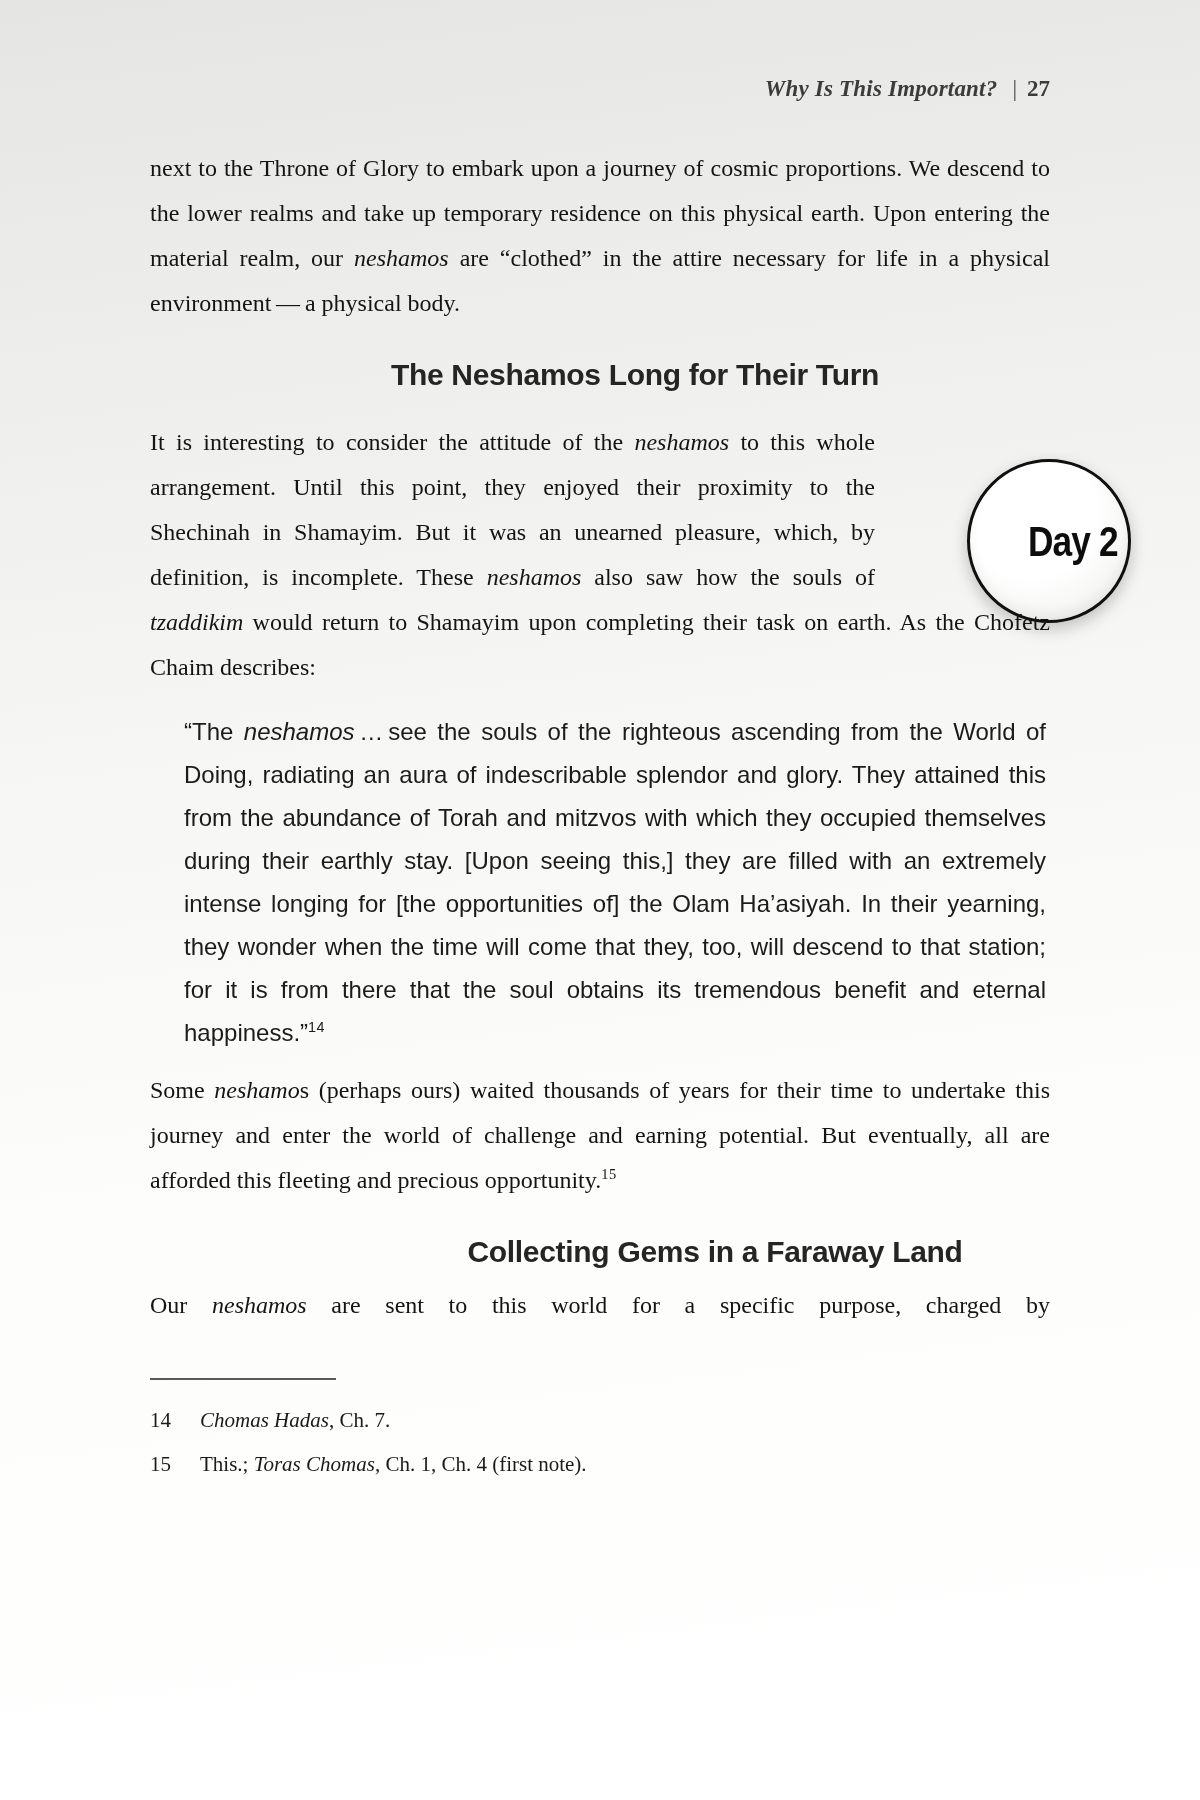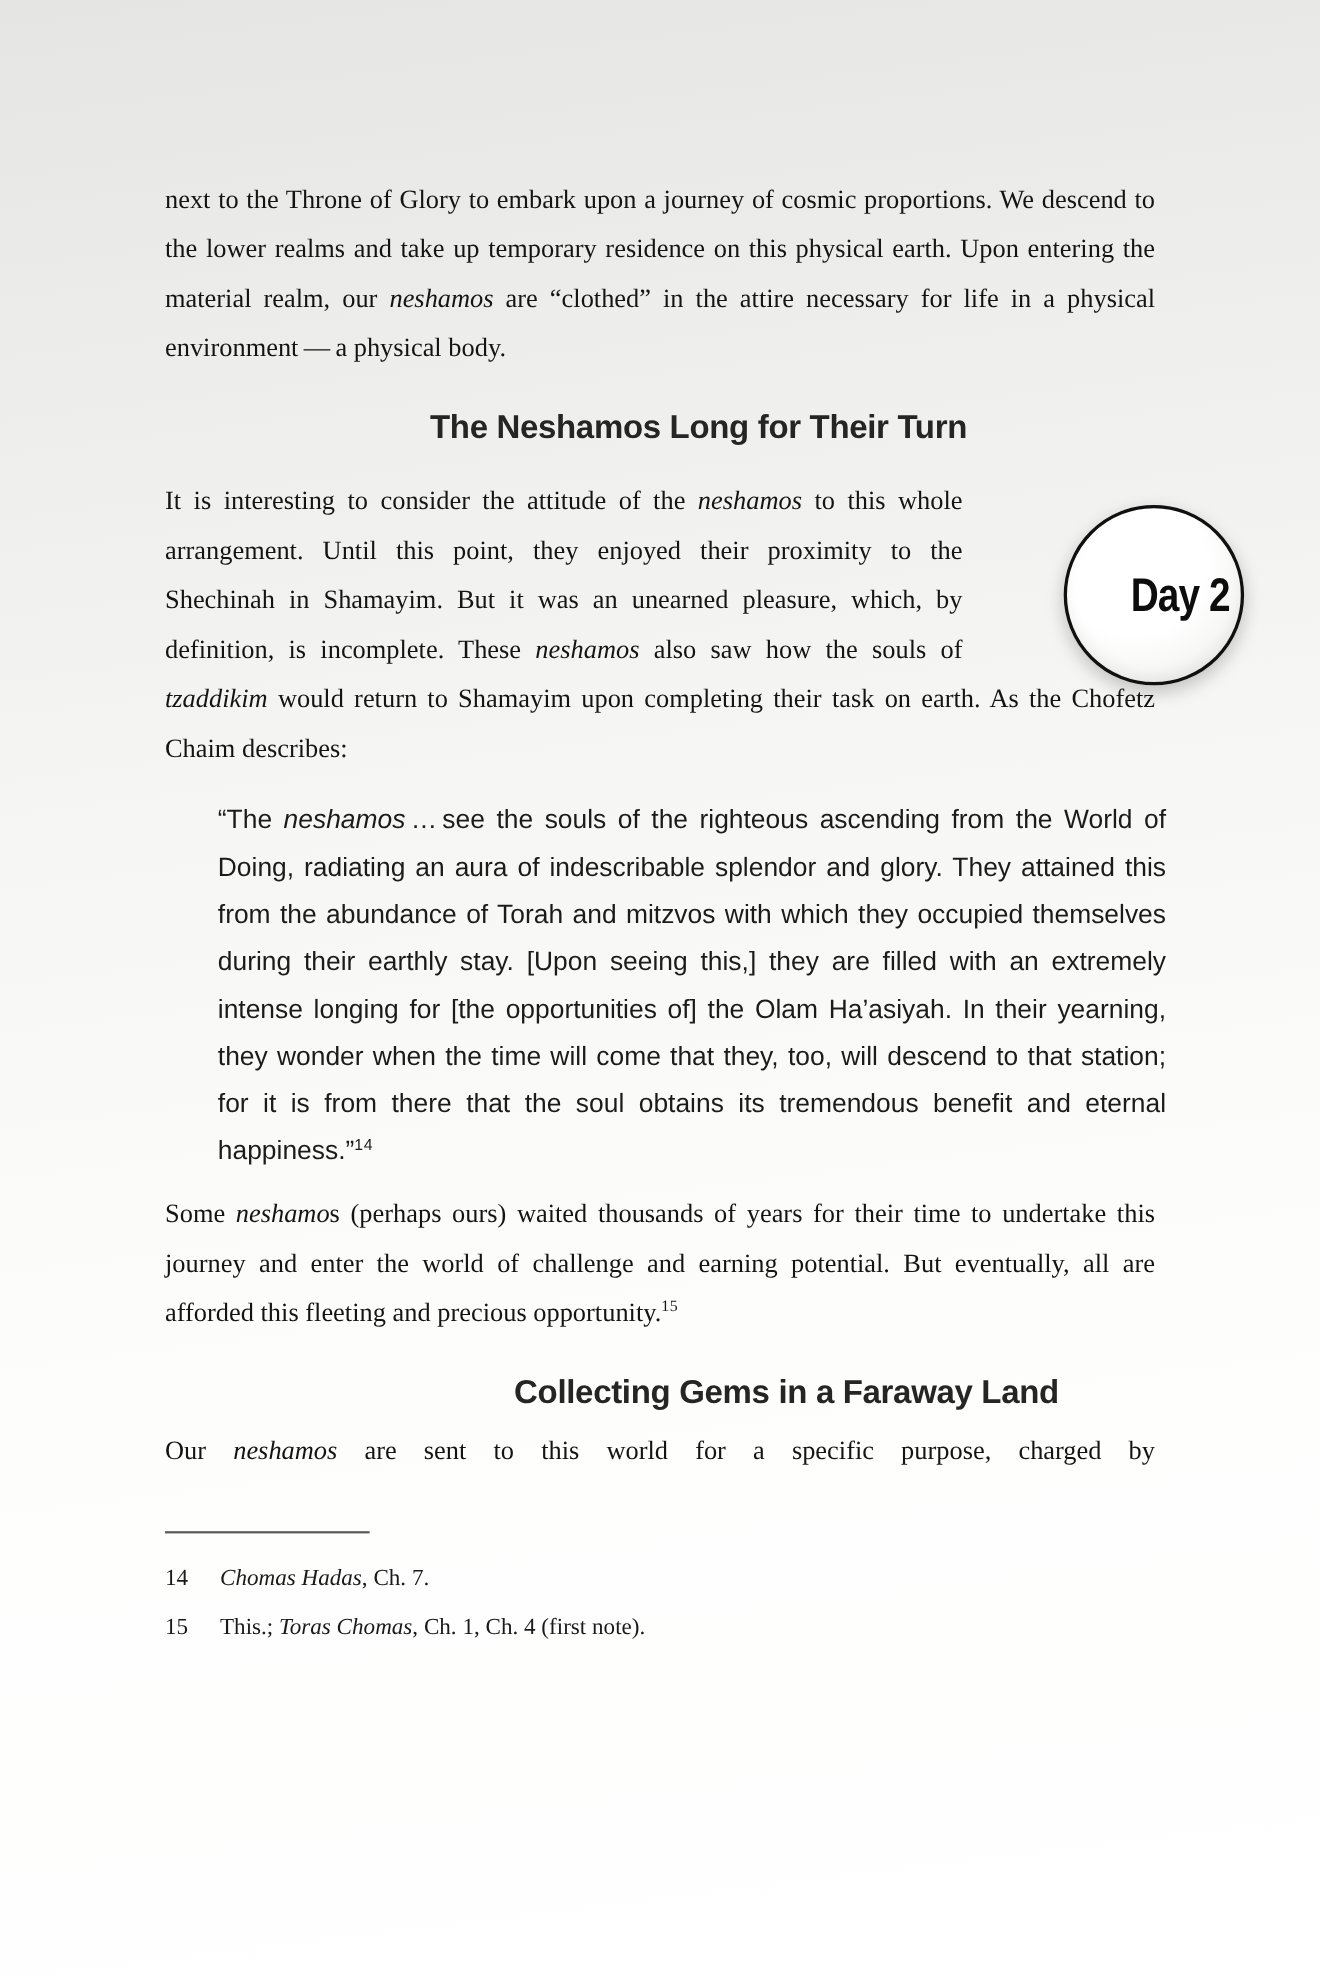--- a/index.html
+++ b/index.html
@@ -32,21 +32,21 @@
     box-shadow: 0 6px 16px rgba(0,0,0,0.22), inset 0 -6px 12px rgba(0,0,0,0.05);
     display: flex; align-items: center; justify-content: flex-end;
   }
   .day-badge-text {
     font-family: "Liberation Sans", "DejaVu Sans", sans-serif;
     font-weight: bold; font-size: 43px; color: #0d0d0d;
     transform: scaleX(0.82); letter-spacing: -1px; white-space: nowrap;
   }
 
   
-  .content { position: absolute; left: 150px; top: 160px; width: 900px; }
+  .content { position: absolute; left: 150px; top: 146px; width: 900px; }
 
   p.body-p {
     margin: 0 0 14px 0; font-size: 24px; line-height: 45px;
     text-align: justify; color: #141414;
   }
   p.lastline { text-align-last: justify; }
   .it { font-style: italic; }
   sup { font-size: 0.6em; line-height: 0; vertical-align: super; letter-spacing: 0.5px; }
 
   h2.sect {
@@ -54,35 +54,38 @@
     font-weight: bold; font-size: 30px; color: #252525;
     text-align: center; margin: 32px 0 28px 0; letter-spacing: -0.3px;
   }
   h2.h1pos { padding-left: 70px; }
   h2.h2pos { padding-left: 230px; margin-bottom: 14px; }
 
   
   .circle-spacer { float: right; width: 175px; height: 140px; }
 
   blockquote.quote {
-    margin: 20px 0 14px 48px; padding: 0; width: 862px;
+    margin: 20px 0 14px 34px; padding: 0; width: 862px;
     font-family: "Liberation Sans", "DejaVu Sans", sans-serif;
     font-size: 24px; line-height: 43px; color: #1b1b1b; text-align: justify;
   }
 
   .footnotes { margin-top: 50px; font-size: 21px; color: #1a1a1a; }
   .fn-rule { width: 186px; border-top: 2px solid #595959; margin-bottom: 24px; }
   .fn { display: flex; line-height: 32px; margin-bottom: 12px; }
   .fn-num { width: 50px; flex: 0 0 auto; }
 </style>
 </head>
 <body>
 
 <div class="page">
 
+  <div class="running-header">
+    <span class="rh-title">Why Is This Important?</span><span class="rh-div">|</span><span class="rh-num">27</span>
+  </div>
 
   <div class="day-badge">
     <span class="day-badge-text">Day 2</span>
   </div>
 
   <div class="content">
 
     <p class="body-p"><span>next to the Throne of Glory to embark upon a journey of cosmic proportions. We descend to the lower realms and take up temporary residence on this physical earth. Upon entering the material realm, our </span><span class="it">neshamos</span><span> are “clothed” in the attire necessary for life in a physical environment — a physical body.</span></p>
 
 

